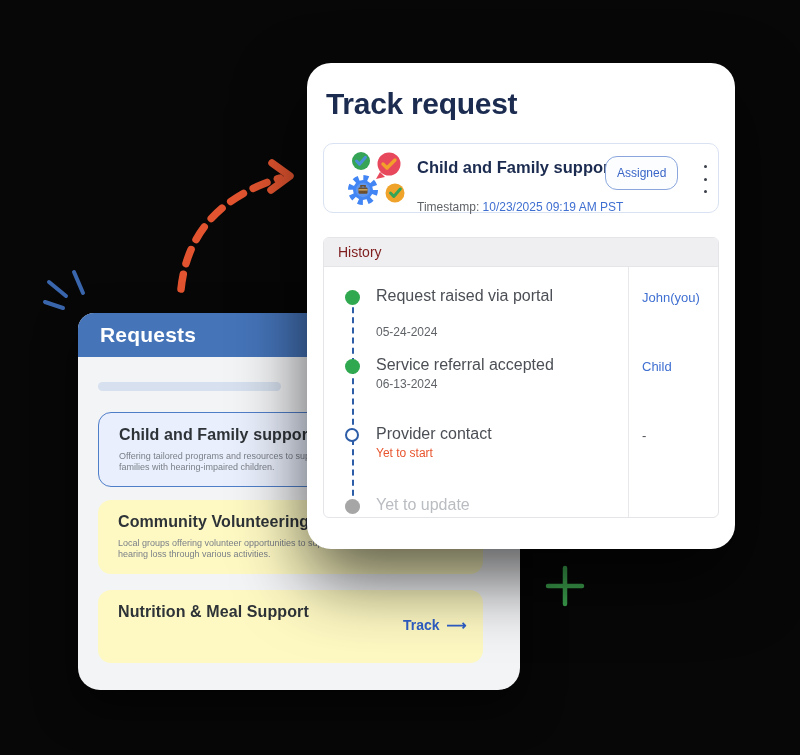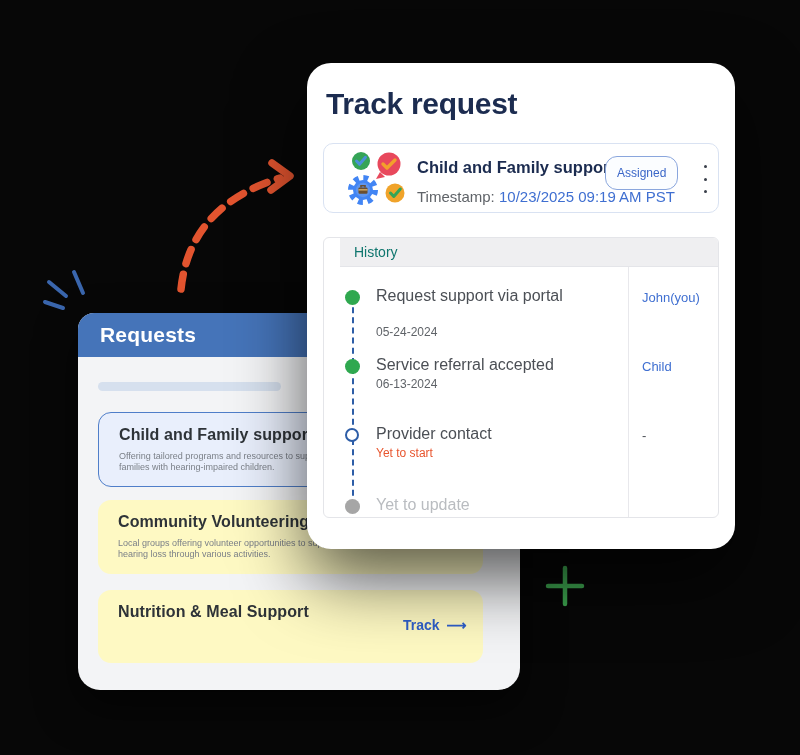--- a/index.html
+++ b/index.html
@@ -60,31 +60,31 @@
   .summary-icons { left:22px; top:7px; width:64px; height:56px; }
   .summary-title { left:93px; top:14px; font-size:16.5px; font-weight:700; color:#1c2c50; }
   .status-badge {
     left:281px; top:12px; height:22px; padding:16px 11px;
     border:1px solid #8aa6dd; border-radius:12px; background:#fbfdff;
     display:flex; align-items:center; color:#3a66c8; font-size:12px; font-weight:500;
   }
   .kebab { left:374px; top:21px; width:14px; height:28px; display:flex; flex-direction:column;
            align-items:center; justify-content:space-between; cursor:pointer; }
   .kebab i { width:3px; height:3px; border-radius:50%; background:#3a3f4a; }
-  .timestamp-row { left:93px; top:44px; font-size:15px; color:#5f6368; }
+  .timestamp-row { left:93px; top:56px; font-size:12px; color:#5f6368; }
   .timestamp-row b { font-weight:400; color:#3f6fd1; }
 
   .history-panel {
     left:16px; top:174px; width:396px; height:281px;
     border:1px solid #e4e5e9; border-radius:6px; background:#ffffff; overflow:hidden;
   }
   .history-header {
-    position:absolute; left:16px; top:0; width:100%; height:29px;
+    position:absolute; left:0; top:0; width:100%; height:29px;
     background:#efeff1; display:flex; align-items:center; padding-left:14px;
-    font-size:14px; color:#0f766e; border-bottom:1px solid #e4e5e9;
+    font-size:14px; color:#7f1d1d; border-bottom:1px solid #e4e5e9;
   }
   .col-divider { left:304px; top:29px; width:1px; height:252px; background:#e8e8ec; }
   .tl-line { left:28px; top:59px; height:209px; width:0;
              border-left:2.5px dashed #2d5da7; }
   .tl-dot { width:15px; height:15px; border-radius:50%; left:21px; }
   .tl-dot.done    { background:#2fa84f; }
   .tl-dot.current { background:#ffffff; border:2.5px solid #2d5da7; width:14px; height:14px; }
   .tl-dot.pending { background:#a6a6a6; }
   .tl-title { left:52px; font-size:16px; font-weight:500; color:#4b4f55; }
   .tl-title.pending { color:#b9bcc0; font-weight:400; }
@@ -181,21 +181,21 @@
   </div>
 
   <div class="abs history-panel">
     <div class="history-header">
       <span>History</span>
     </div>
     <div class="abs col-divider"></div>
     <div class="abs tl-line"></div>
 
     <div class="abs tl-dot done" style="top:51.5px;"></div>
-    <div class="abs tl-title" style="top:49px;">Request support via portal</div>
+    <div class="abs tl-title" style="top:49px;">Request raised via portal</div>
     <div class="abs tl-sub" style="top:87px;">05-24-2024</div>
     <div class="abs tl-actor" style="top:52px;">John(you)</div>
 
     <div class="abs tl-dot done" style="top:120.5px;"></div>
     <div class="abs tl-title" style="top:118px;">Service referral accepted</div>
     <div class="abs tl-sub" style="top:139px;">06-13-2024</div>
     <div class="abs tl-actor" style="top:121px;">Child</div>
 
     <div class="abs tl-dot current" style="top:190px;"></div>
     <div class="abs tl-title" style="top:187px;">Provider contact</div>

